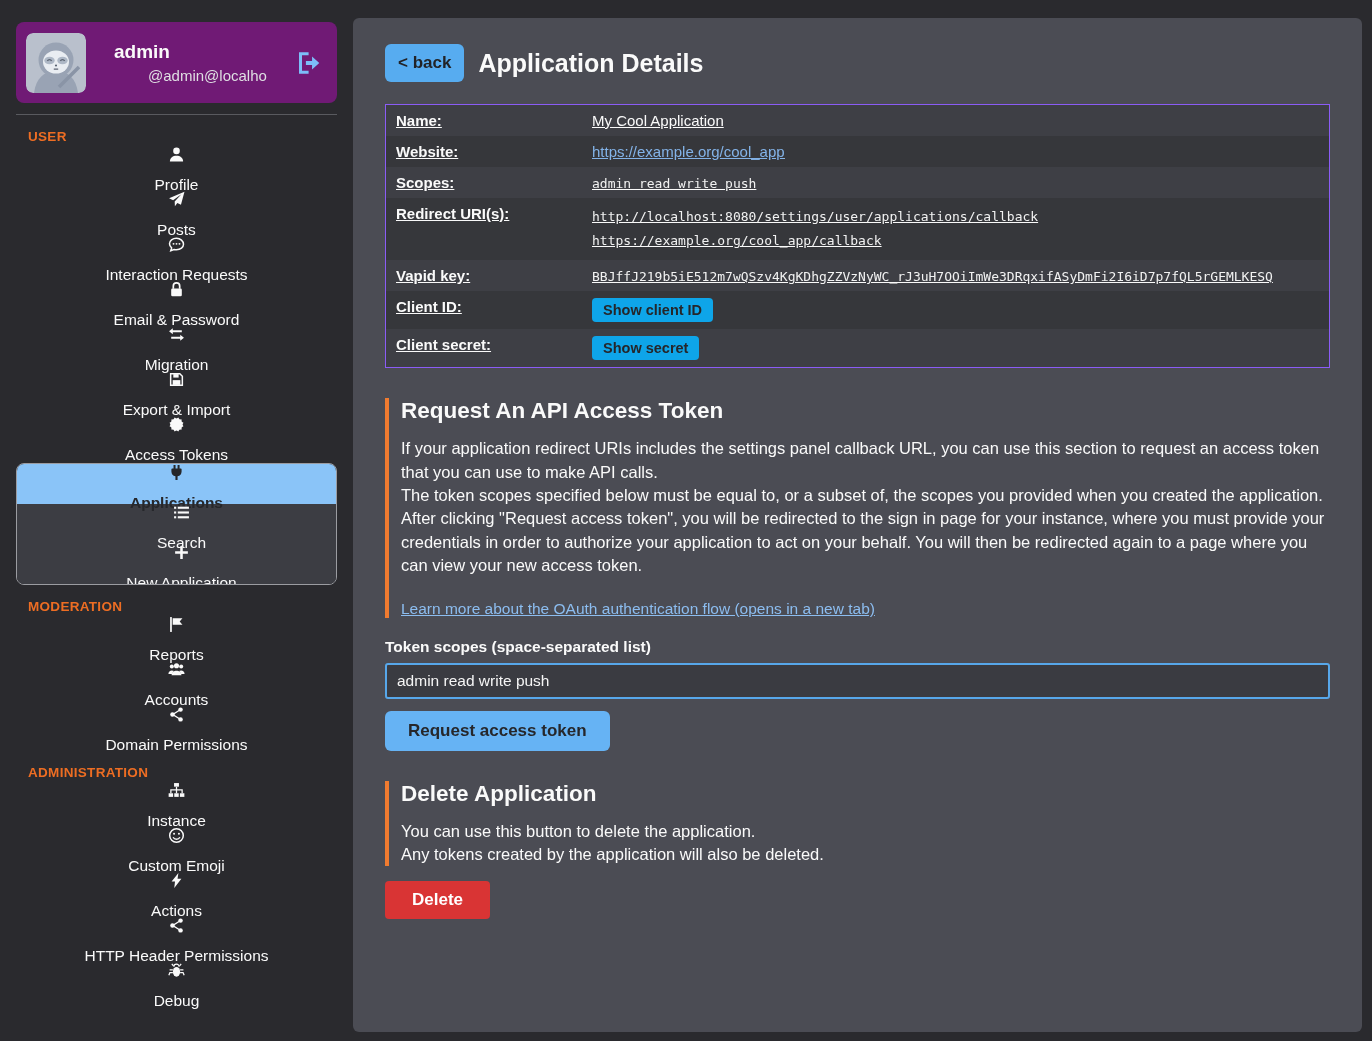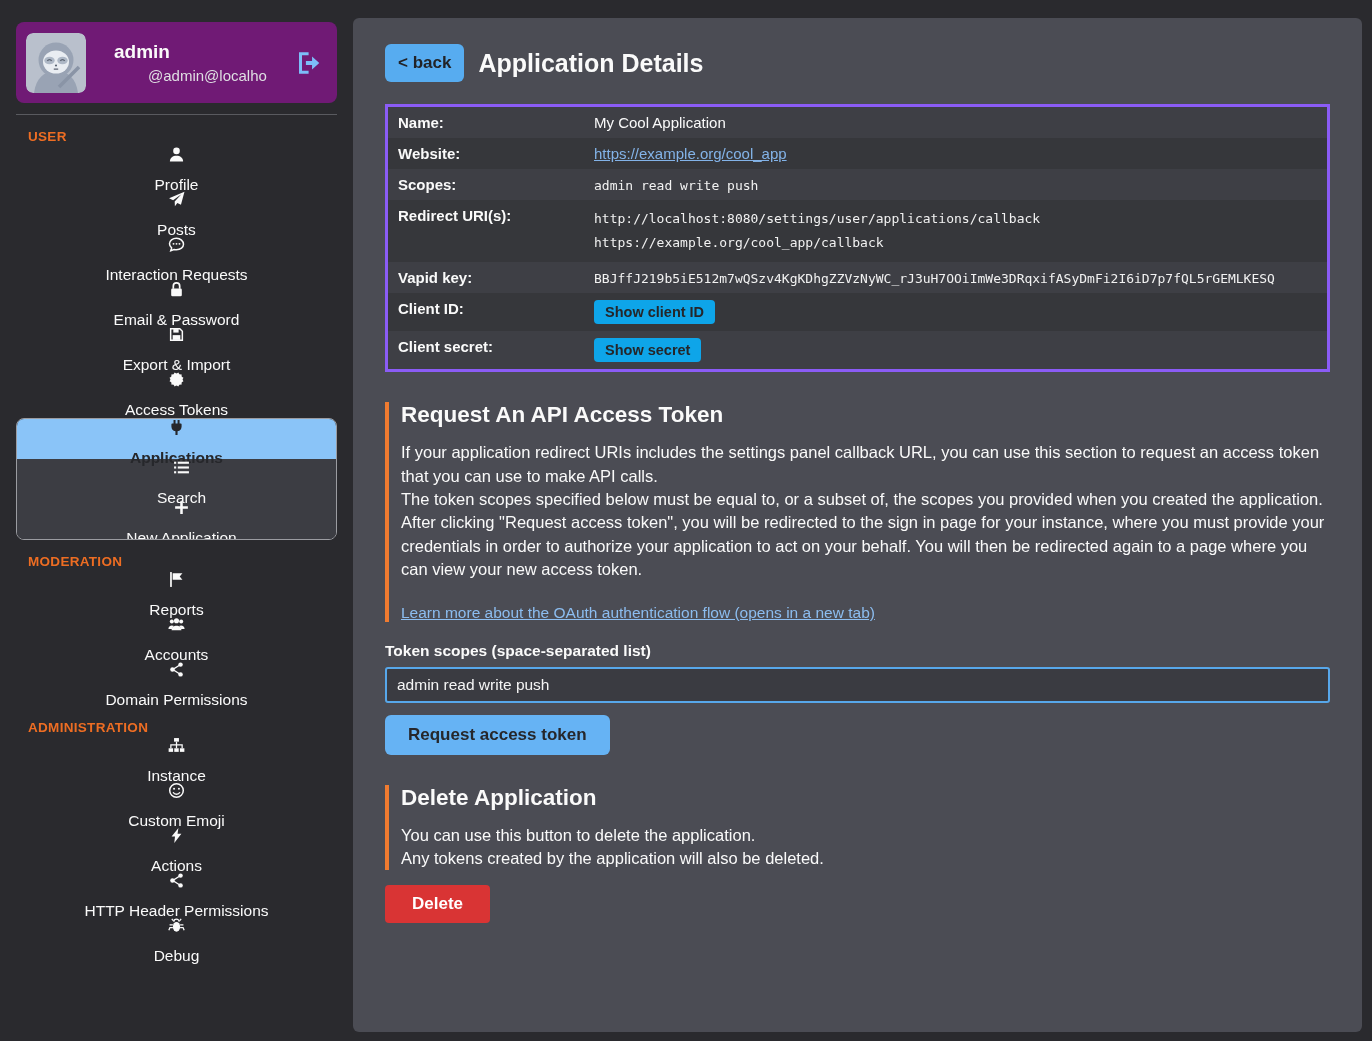--- a/index.html
+++ b/index.html
@@ -31,21 +31,21 @@
   .nav-item.sub{background:#3c3d43;padding-left:24px;}
 
   
   .panel{flex:1;margin:18px 10px 9px 0;background:#4b4c54;border-radius:6px;
     padding:26px 32px;box-sizing:border-box;overflow:hidden;}
   .page-header{display:flex;align-items:center;gap:14px;margin-bottom:22px;}
   .back-btn{background:#57acf0;color:#222327;font-weight:bold;font-size:17px;border:none;
     border-radius:6px;padding:9px 13px;font-family:inherit;cursor:pointer;}
   .page-title{font-size:25px;margin:0;font-weight:bold;}
 
-  .app-table{width:100%;border-collapse:collapse;border:3px solid #8b5cf6;font-size:15px;}
+  .app-table{width:100%;border-collapse:collapse;border:1px solid #8b5cf6;font-size:15px;text-decoration:underline;}
   .app-table tr:nth-child(odd){background:#3e3f45;}
   .app-table tr:nth-child(even){background:#36373b;}
   .app-table th{width:176px;text-align:left;font-weight:bold;padding:7px 10px;
     vertical-align:top;font-size:15px;}
   .app-table td{padding:7px 10px;vertical-align:middle;}
   .cell-link{color:#83b3e8;}
   .mono{font-family:"DejaVu Sans Mono",monospace;font-size:13px;color:#f2f2f2;}
   .uriline{line-height:1.85;}
   .table-btn{background:#0ea5e9;color:#25262a;font-weight:bold;font-size:14.5px;border:none;
     border-radius:4px;padding:4px 11px;font-family:inherit;cursor:pointer;}
@@ -128,20 +128,28 @@
           <span>Interaction Requests</span>
         </div>
         <div class="nav-item">
           <span class="icn">
             <svg viewBox="0 0 16 16">
               <path d="M5 7.2V4.8a3 3 0 0 1 6 0v2.4" fill="none" stroke="currentColor" stroke-width="1.6"></path>
               <rect x="3" y="7" width="10" height="7.4" rx="1.2" fill="currentColor"></rect>
             </svg>
           </span>
           <span>Email &amp; Password</span>
+        </div>
+        <div class="nav-item">
+          <span class="icn">
+            <svg viewBox="0 0 16 16">
+              <path d="M4.5 2.2 1 5l3.5 2.8V5.9H13V4.1H4.5zM11.5 8.2 15 11l-3.5 2.8v-1.9H3v-1.8h8.5z" fill="currentColor"></path>
+            </svg>
+          </span>
+          <span>Migration</span>
         </div>
         <div class="nav-item">
           <span class="icn">
             <svg viewBox="0 0 16 16">
               <path d="M2.5 2.5h8.6l2.4 2.4v8.6H2.5z" fill="none" stroke="currentColor" stroke-width="1.4"></path>
               <rect x="5" y="2.9" width="5" height="3.3" fill="currentColor"></rect>
               <rect x="4.4" y="8.6" width="7.2" height="4.5" fill="currentColor"></rect>
             </svg>
           </span>
           <span>Export &amp; Import</span>

